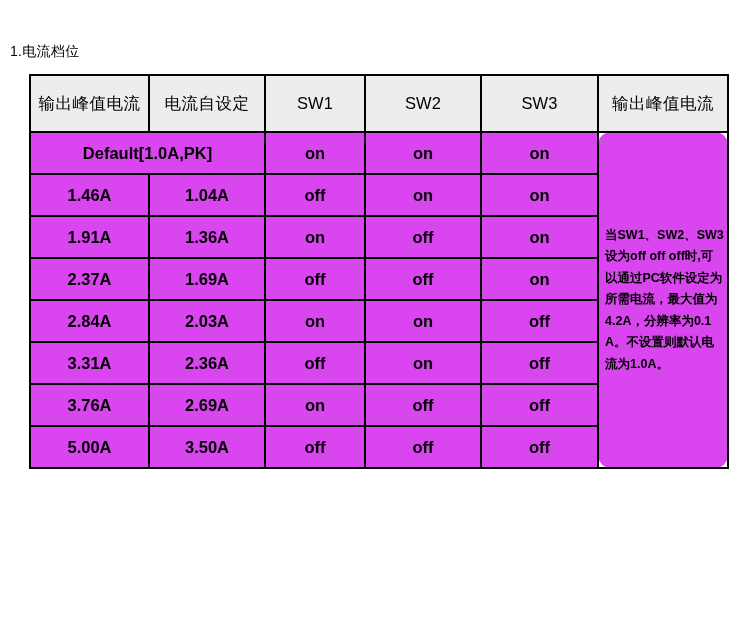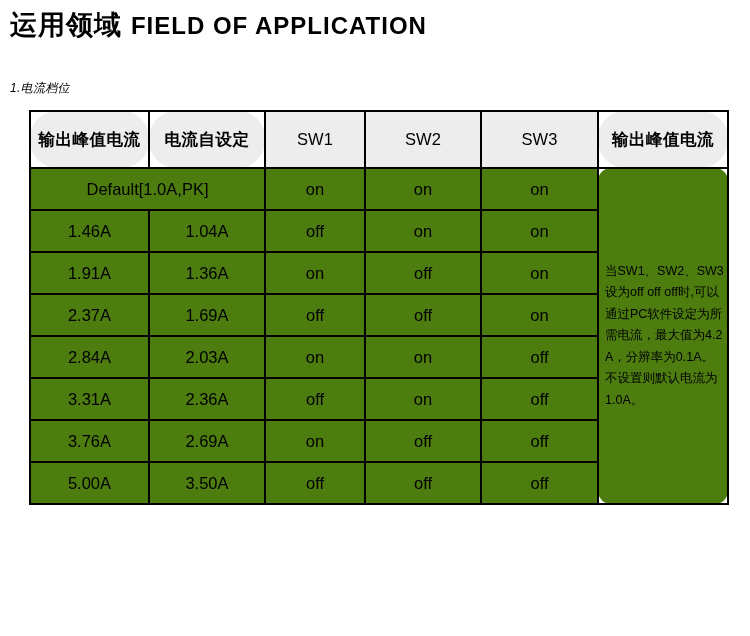--- a/index.html
+++ b/index.html
@@ -38,78 +38,72 @@
     font-size: 16px;
     line-height: 27px;
     text-indent: 2em;
     letter-spacing: 0.2px;
   }
   .section-title.second {
     margin-top: 15px;
   }
   .subsection-title {
     margin-top: 37px;
-    font-size: 12px;
+    font-size: 14px;
     font-weight: 400;
     letter-spacing: 0.3px;
-    font-style: italic;
   }
   table.current-table {
     border-collapse: collapse;
     table-layout: fixed;
     margin: 13px 0 0 19px;
     width: 698px;
   }
   .current-table th,
   .current-table td {
     border: 2px solid #000000;
     text-align: center;
     padding: 0;
     overflow: hidden;
   }
   .current-table thead th {
     background: #ededed;
     height: 55px;
     font-size: 16.5px;
   }
   .current-table thead th.zh-head {
-    font-weight: bold;
+    font-weight: normal;
     letter-spacing: 0.5px;
-    border-radius: 27px;
   }
   .current-table thead th.sw-head {
     font-weight: 500;
     margin-top: 28px;
   }
   .current-table tbody td {
     height: 40px;
     font-size: 16.5px;
-    font-weight: 400;
-    background: #4d7c0f;
+    font-weight: 700;
+    background: #d946ef;
   }
   .current-table td.note-cell {
     text-align: left;
     vertical-align: middle;
     font-size: 12.5px;
     line-height: 21.5px;
     padding: 4px 3px 4px 6px;
     letter-spacing: 0;
     word-break: break-all;
     border-radius: 13px;
   }
 </style>
 </head>
 <body>
 
 <div class="page">
 
-  <h1 class="section-title">
-    <span class="zh">运用领域</span>
-    <span class="en">FIELD OF APPLICATION</span>
-  </h1>
 
 
 
   <div class="subsection-title">1.电流档位</div>
 
   <table class="current-table">
     <colgroup>
       <col style="width:119px">
       <col style="width:116px">
       <col style="width:100px">

